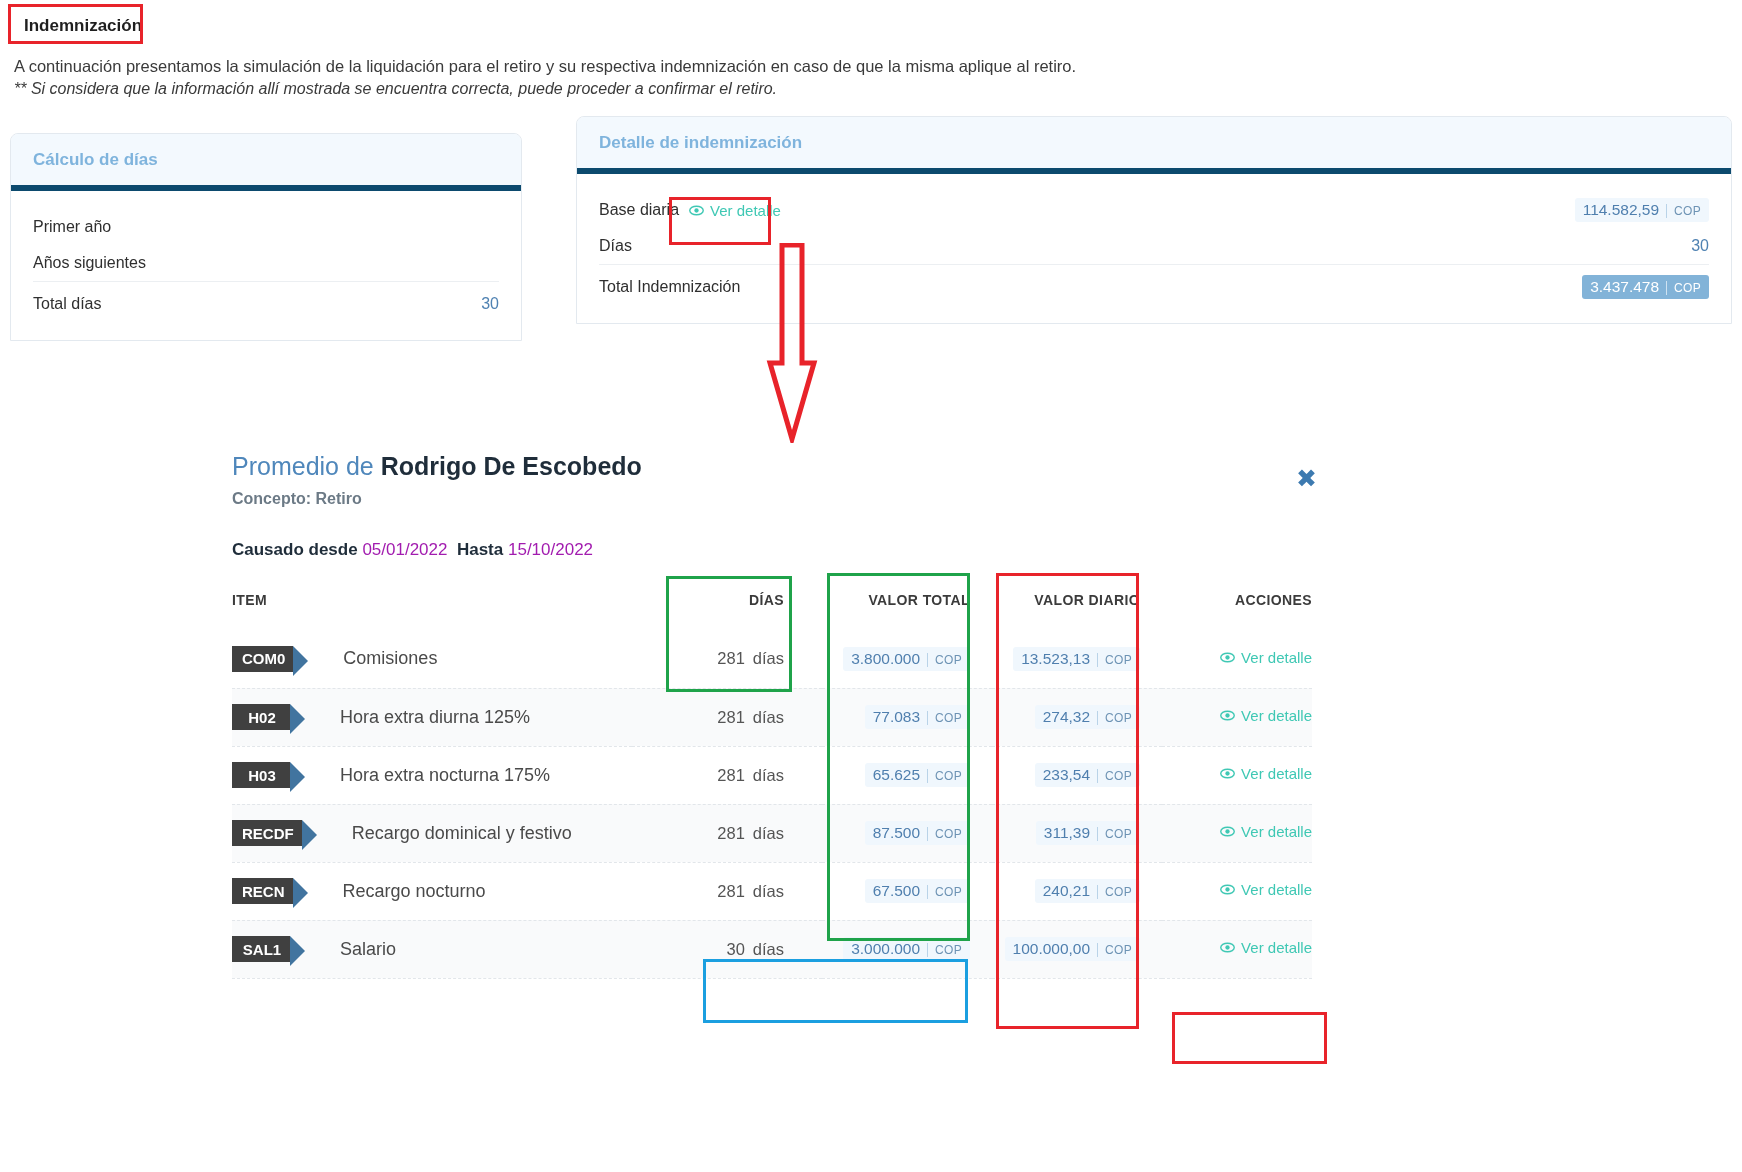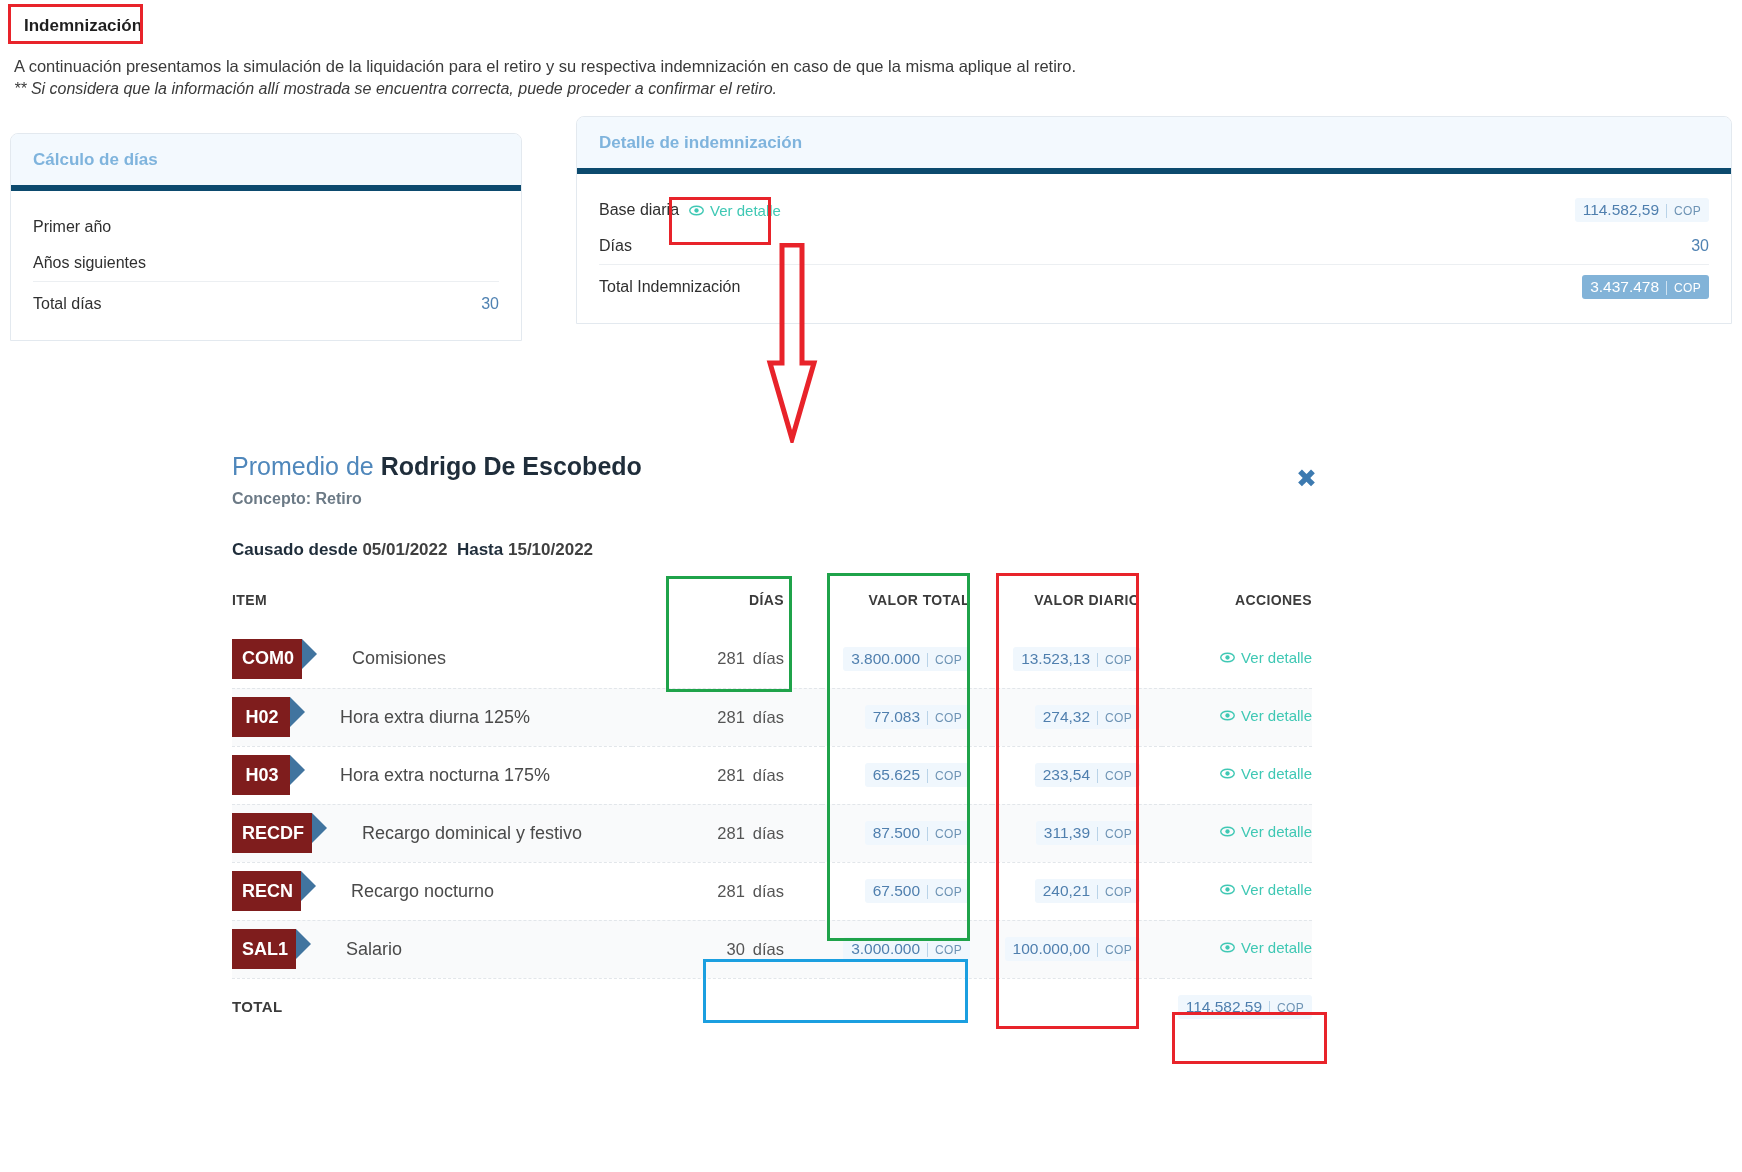--- a/index.html
+++ b/index.html
@@ -86,21 +86,21 @@
   .modal-sub { margin-top: 9px; font-size: 16px; color: #6c7a86; font-weight: bold; }
   .modal-close {
     position: absolute; right: -5px; top: 14px;
     font-size: 25px; color: #3d7ab0; font-weight: 700; cursor: pointer;
     line-height: 1; font-family: "DejaVu Sans", sans-serif;
   }
   .caused {
     margin-top: 32px; font-size: 17px; color: #1f2d3a;
   }
   .caused b { font-weight: 700; }
-  .caused span.v { color: #404040; font-weight: 700; }
+  .caused span.v { color: #a21caf; font-weight: 400; }
 
   
   table.avg { width: 1080px; border-collapse: collapse; margin-top: 22px; }
   table.avg th {
     font-size: 14px; font-weight: 700; color: #3b3b3b;
     letter-spacing: .4px; padding: 10px 0 22px 0; text-align: right;
   }
   table.avg th.item { text-align: left; padding-left: 0; }
   table.avg td { padding: 0; height: 58px; vertical-align: middle; font-size: 16px; }
   table.avg tbody tr { border-bottom: 1px dashed #e2e6ea; }
@@ -108,22 +108,22 @@
   table.avg tr.total-row { border-bottom: none; }
   .c-item  { width: 400px; text-align: left; }
   .c-dias  { width: 190px; text-align: right; padding-right: 38px !important; }
   .c-tot   { width: 170px; text-align: right; padding-right: 22px !important; }
   .c-dia   { width: 170px; text-align: right; padding-right: 22px !important; }
   .c-acc   { width: 150px; text-align: right; }
 
   .badge-wrap { display: flex; align-items: center; gap: 16px; }
   .badge {
     position: relative; display: inline-flex; align-items: center; justify-content: center;
-    min-width: 58px; height: 40px; background: #7f1d1d; color: #fff;
-    font-size: 18px; font-weight: 700; padding: 0 8px 0 10px;
+    min-width: 58px; height: 26px; background: #404040; color: #fff;
+    font-size: 15px; font-weight: 700; padding: 0 8px 0 10px;
   }
   .badge::after {
     content: ""; position: absolute; right: -15px; top: 0;
     border-left: 15px solid #41749f;
     border-top: 15px solid transparent;
     border-bottom: 15px solid transparent;
   }
   .badge-gap { width: 18px; }
   .item-name { color: #4a4a4a; font-size: 18px; }
   .dias-val { color: #555; font-size: 16.5px; }
@@ -369,30 +369,20 @@
                 <span class="cur">COP</span>
               </span></td>
             <td class="c-acc"><span class="verlink">
                 <svg width="15" height="15" viewBox="0 0 16 16">
                   <ellipse cx="8" cy="8" rx="7.2" ry="4.6" fill="none" stroke="#3fc8b4" stroke-width="1.5"></ellipse>
                   <circle cx="8" cy="8" r="2.3" fill="#3fc8b4"></circle>
                 </svg>
                 <span>Ver detalle</span>
               </span></td>
           </tr>
-          <tr class="total-row">
-            <td class="c-item"><span class="total-label">TOTAL</span></td>
-            <td class="c-dias"></td>
-            <td class="c-tot"></td>
-            <td class="c-dia"></td>
-            <td class="c-acc"><span class="money">
-                <span>114.582,59</span>
-                <span class="cur">COP</span>
-              </span></td>
-          </tr>
         </tbody>
     </table>
   </div>
 
   <div class="ann-box green" style="left:666px; top:576px; width:126px; height:116px;"></div>
   <div class="ann-box green" style="left:827px; top:573px; width:143px; height:368px;"></div>
   <div class="ann-box" style="left:996px; top:573px; width:143px; height:456px;"></div>
   <div class="ann-box blue" style="left:703px; top:959px; width:265px; height:64px;"></div>
   <div class="ann-box" style="left:1172px; top:1012px; width:155px; height:52px;"></div>
 

